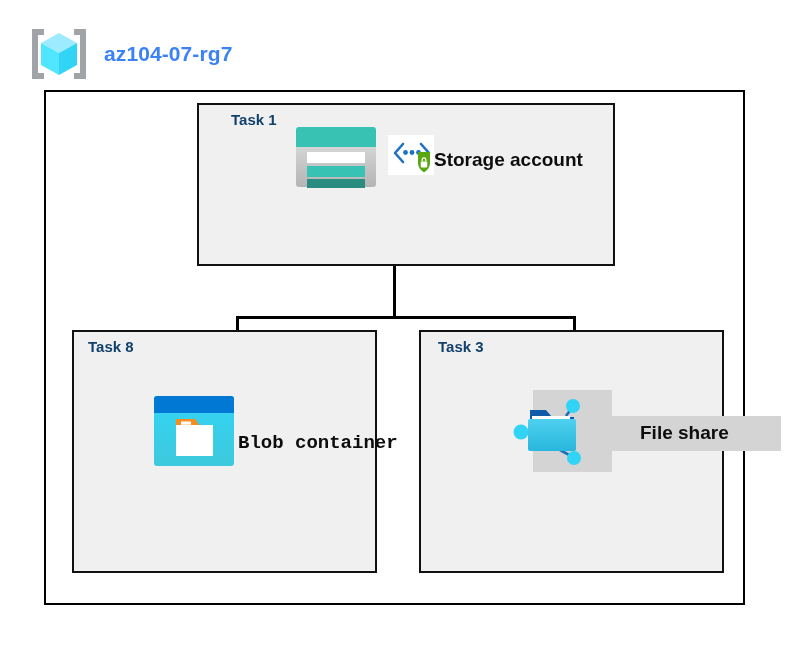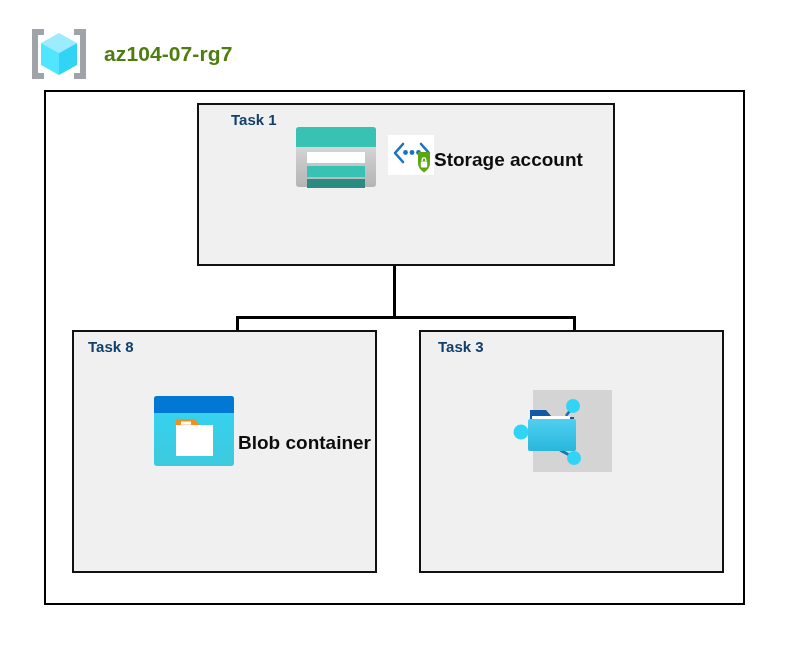--- a/index.html
+++ b/index.html
@@ -34,21 +34,21 @@
   .rg-icon {
     width: 62px;
     height: 56px;
     flex: 0 0 auto;
     display: block;
   }
   .rg-title {
     margin-left: 14px;
     font-size: 21px;
     font-weight: bold;
-    color: #4d7c0f;
+    color: #3b82f6;
     letter-spacing: 0.1px;
     white-space: nowrap;
     text-align: right;
   }
 
   
   .outer-box {
     position: absolute;
     left: 44px;
     top: 90px;
@@ -116,21 +116,21 @@
   }
 
   
   #storage-node { left: 290px; top: 118px; width: 210px; }
   #storage-node .node-art { height: 74px; }
   #storage-node .node-caption { margin-top: 10px; }
 
   
   #blob-node { left: 150px; top: 390px; width: 180px; }
   #blob-node .node-art { height: 82px; }
-  #blob-node .node-caption { margin-top: 24px; }
+  #blob-node .node-caption { margin-top: 24px; font-family: Liberation Mono, monospace; }
 
   
   #fileshare-node { left: 508px; top: 390px; width: 180px; }
   #fileshare-node .node-art { height: 82px; }
   
   #fileshare-node .node-caption {
     background: #d4d4d4;
     padding: 6px 52px 7px 52px;
     margin-top: 4px;
   }
@@ -280,15 +280,16 @@
           <path d="M24 24 h38 v6 h-38 z" fill="#ffffff"></path>
 
           <path d="M22 27 h44 a2 2 0 0 1 2 2 v28 a2 2 0 0 1 -2 2 h-44 a2 2 0 0 1 -2 -2 v-28 a2 2 0 0 1 2 -2 z" fill="url(#fsFolder)"></path>
 
           <circle cx="13" cy="40" r="7.5" fill="#32d4f5"></circle>
           <circle cx="65" cy="14" r="7" fill="#32d4f5"></circle>
           <circle cx="66" cy="66" r="7" fill="#32d4f5"></circle>
         </svg>
       </span>
     </div>
+    <div class="node-caption">File share</div>
   </div>
 
 </div>
 
 </body></html>

